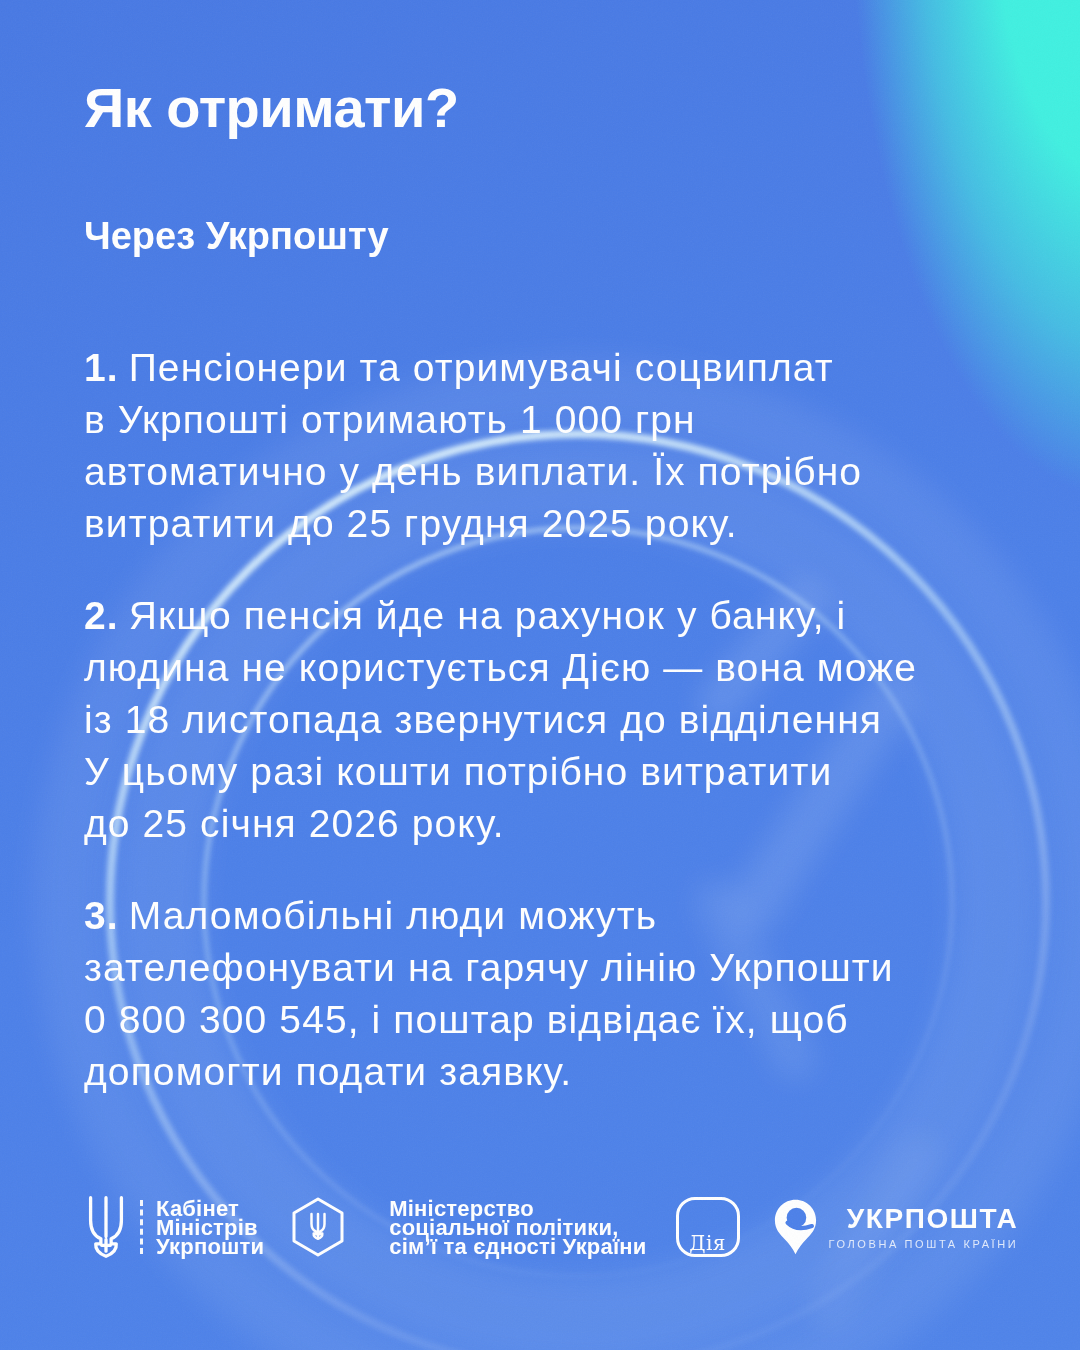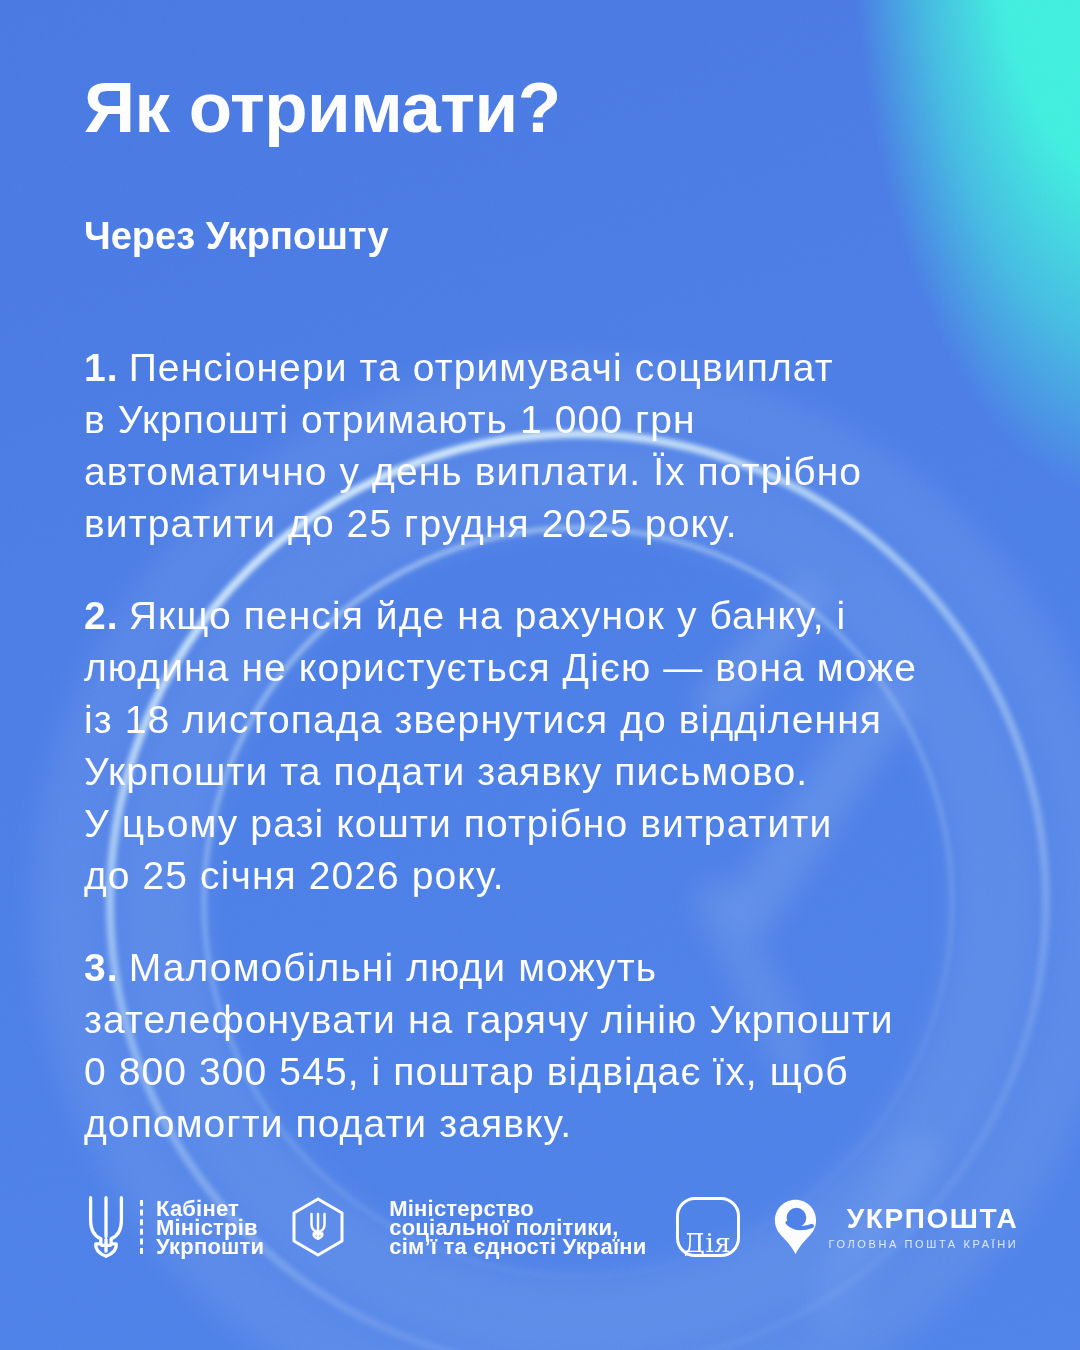--- a/index.html
+++ b/index.html
@@ -13,21 +13,21 @@
       radial-gradient(340px 760px at 104% -8%, #3ef2e1 0%, #41f0e1 38%, rgba(65,240,225,0.55) 60%, rgba(65,240,225,0) 80%),
       linear-gradient(160deg, #4879e4 0%, #4c80e9 55%, #4f84ea 100%);
   }
   .glass, .noise{position:absolute;left:0;top:0;pointer-events:none;}
   .glass{z-index:1;}
   .noise{z-index:6;opacity:0.05;}
   .content{position:absolute;left:0;top:0;width:100%;height:100%;z-index:2;}
 
   .title{
     position:absolute;left:84px;top:74px;
-    font-size:71px;font-weight:700;letter-spacing:-0.5px;line-height:68px;
+    font-size:56px;font-weight:700;letter-spacing:-0.5px;line-height:68px;
     white-space:nowrap;
   }
   .subtitle{
     position:absolute;left:84px;top:214px;
     font-size:38px;font-weight:700;line-height:44px;white-space:nowrap;
   }
   .paras{
     position:absolute;left:84px;top:336px;width:960px;
     font-size:39px;font-weight:500;line-height:52px;letter-spacing:1.1px;margin-top:6px;
   }
@@ -48,21 +48,21 @@
   .ministry{margin-left:28px;gap:32px;}
   .ministry .logo-text{margin-left:13px;}
   .diia-box{
     margin-left:29px;
     width:58px;height:54px;
     border:3px solid #ffffff;border-radius:19px;
     display:flex;align-items:center;justify-content:center;
   }
   .diia-label{
     font-family:"DejaVu Serif",serif;
-    font-size:26px;font-weight:500;letter-spacing:0.5px;padding-top:2px;margin-top:30px;
+    font-size:20px;font-weight:500;letter-spacing:0.5px;padding-top:2px;margin-top:30px;
   }
   .ukrposhta{margin-left:33px;text-align:right;}
   .ukr-text{margin-left:11px;}
   .ukr-name{font-size:28px;font-weight:700;letter-spacing:1.6px;line-height:28px;white-space:nowrap;}
   .ukr-tagline{
     font-size:11px;font-weight:400;letter-spacing:2.6px;
     color:rgba(255,255,255,0.82);margin-top:5px;white-space:nowrap;
   }
 </style>
 </head>
@@ -111,21 +111,20 @@
         <div class="line"><span class="num">1.</span><span>Пенсіонери та отримувачі соцвиплат</span></div>
         <div class="line">в Укрпошті отримають 1 000 грн</div>
         <div class="line">автоматично у день виплати. Їх потрібно</div>
         <div class="line">витратити до 25 грудня 2025 року.</div>
       </div>
 
       <div class="para">
         <div class="line"><span class="num">2.</span><span>Якщо пенсія йде на рахунок у банку, і</span></div>
         <div class="line">людина не користується Дією — вона може</div>
         <div class="line">із 18 листопада звернутися до відділення</div>
-        <div class="line">Укрпошти та подати заявку письмово.</div>
         <div class="line">У цьому разі кошти потрібно витратити</div>
         <div class="line">до 25 січня 2026 року.</div>
       </div>
 
       <div class="para">
         <div class="line"><span class="num">3.</span><span>Маломобільні люди можуть</span></div>
         <div class="line">зателефонувати на гарячу лінію Укрпошти</div>
         <div class="line">0 800 300 545, і поштар відвідає їх, щоб</div>
         <div class="line">допомогти подати заявку.</div>
       </div>

